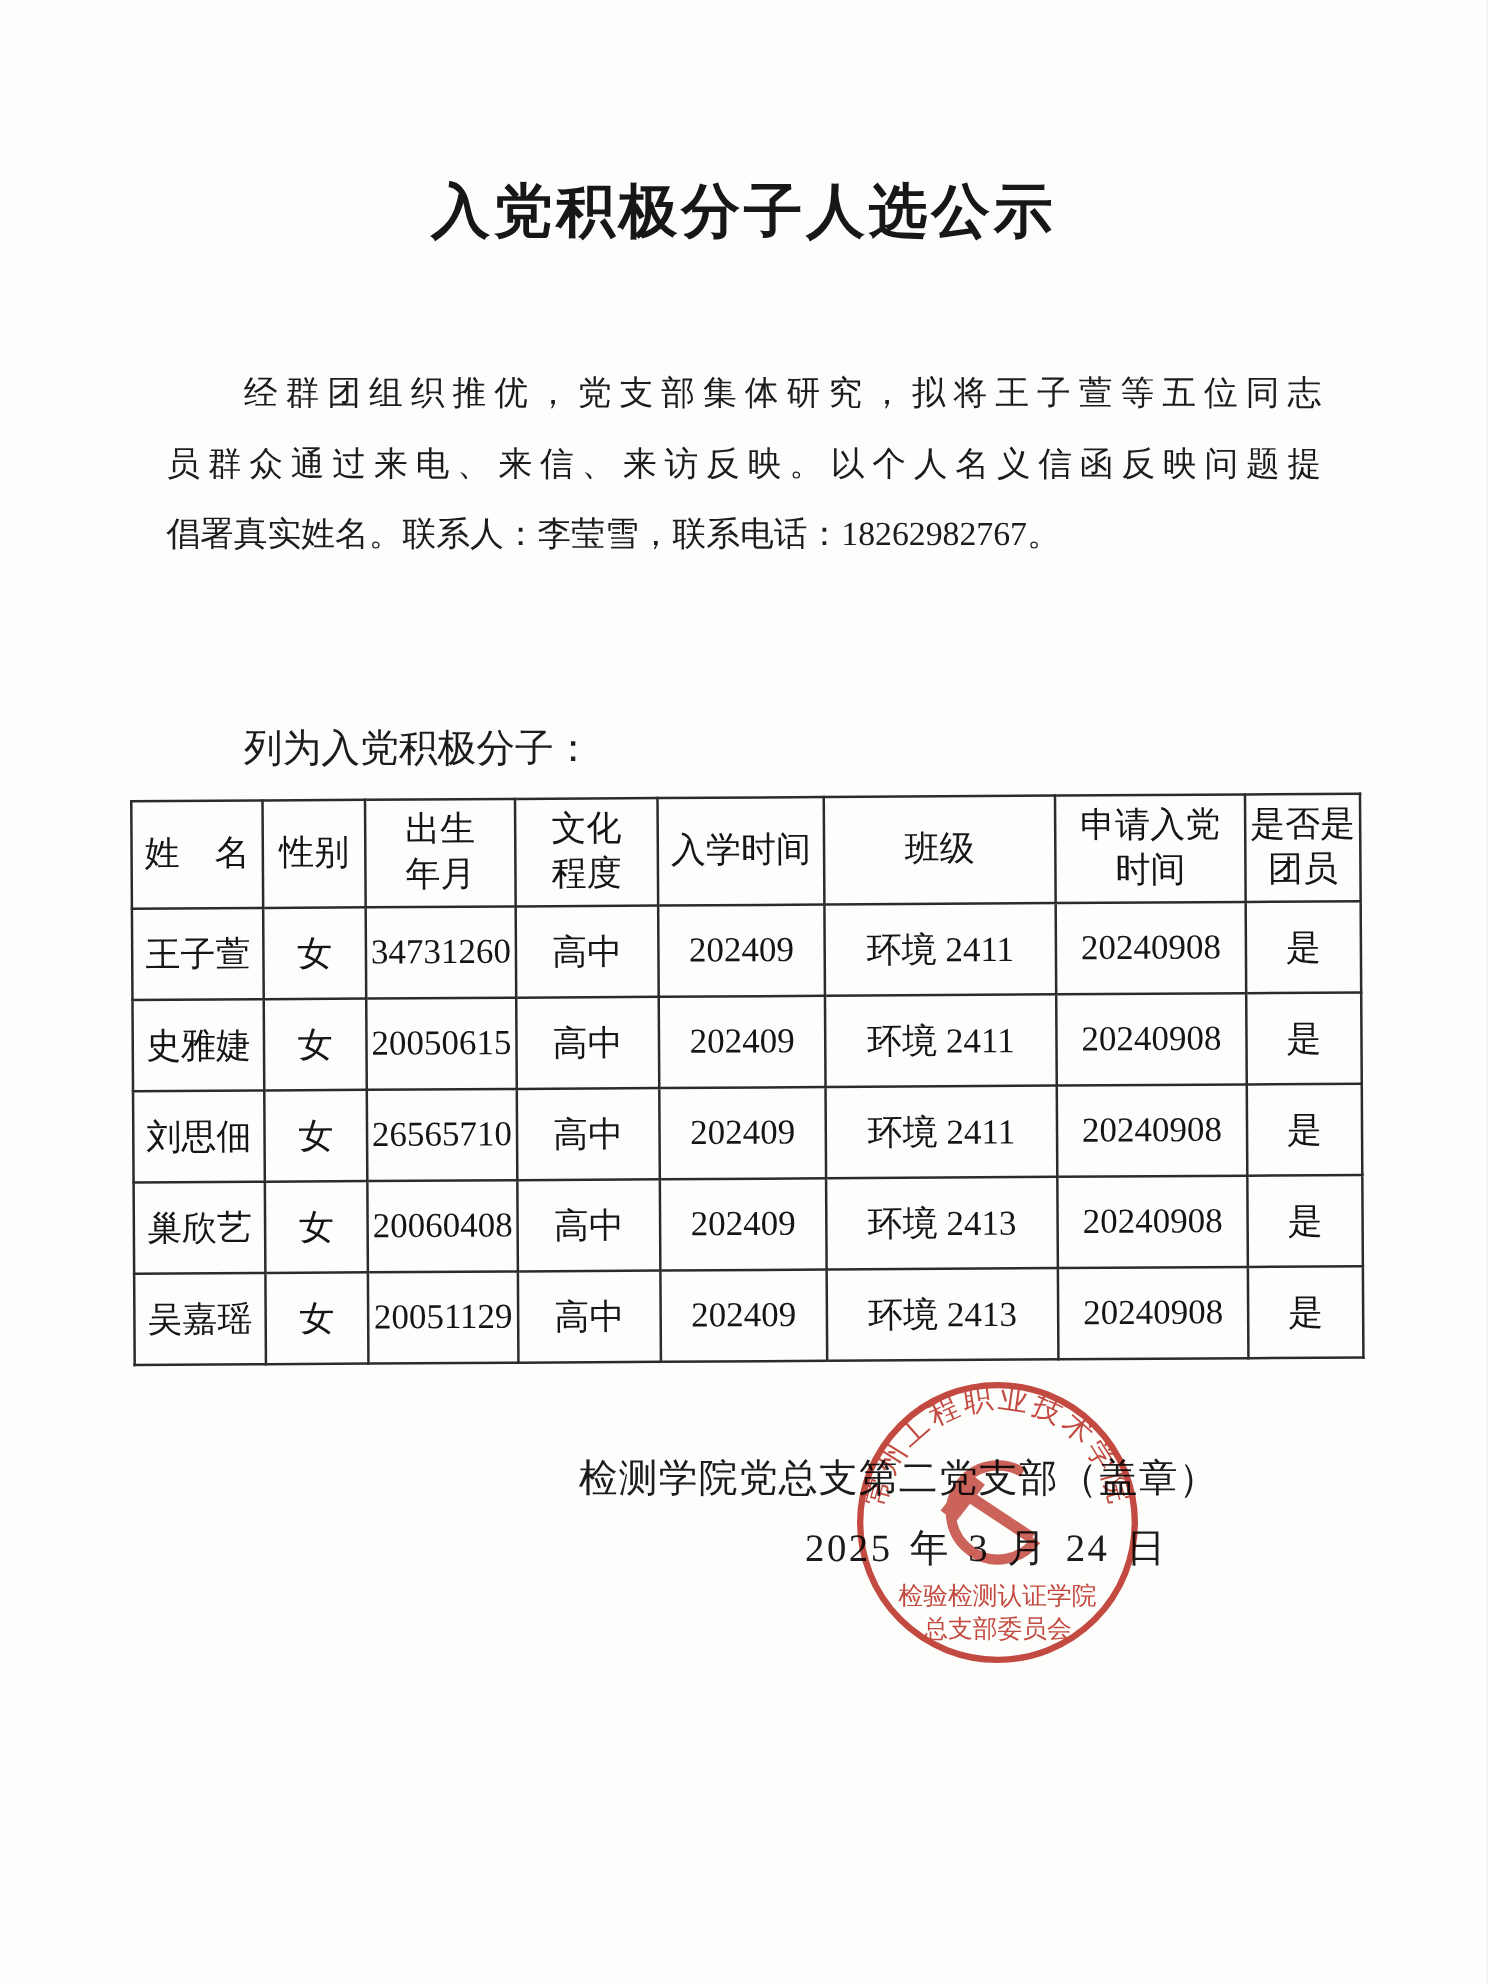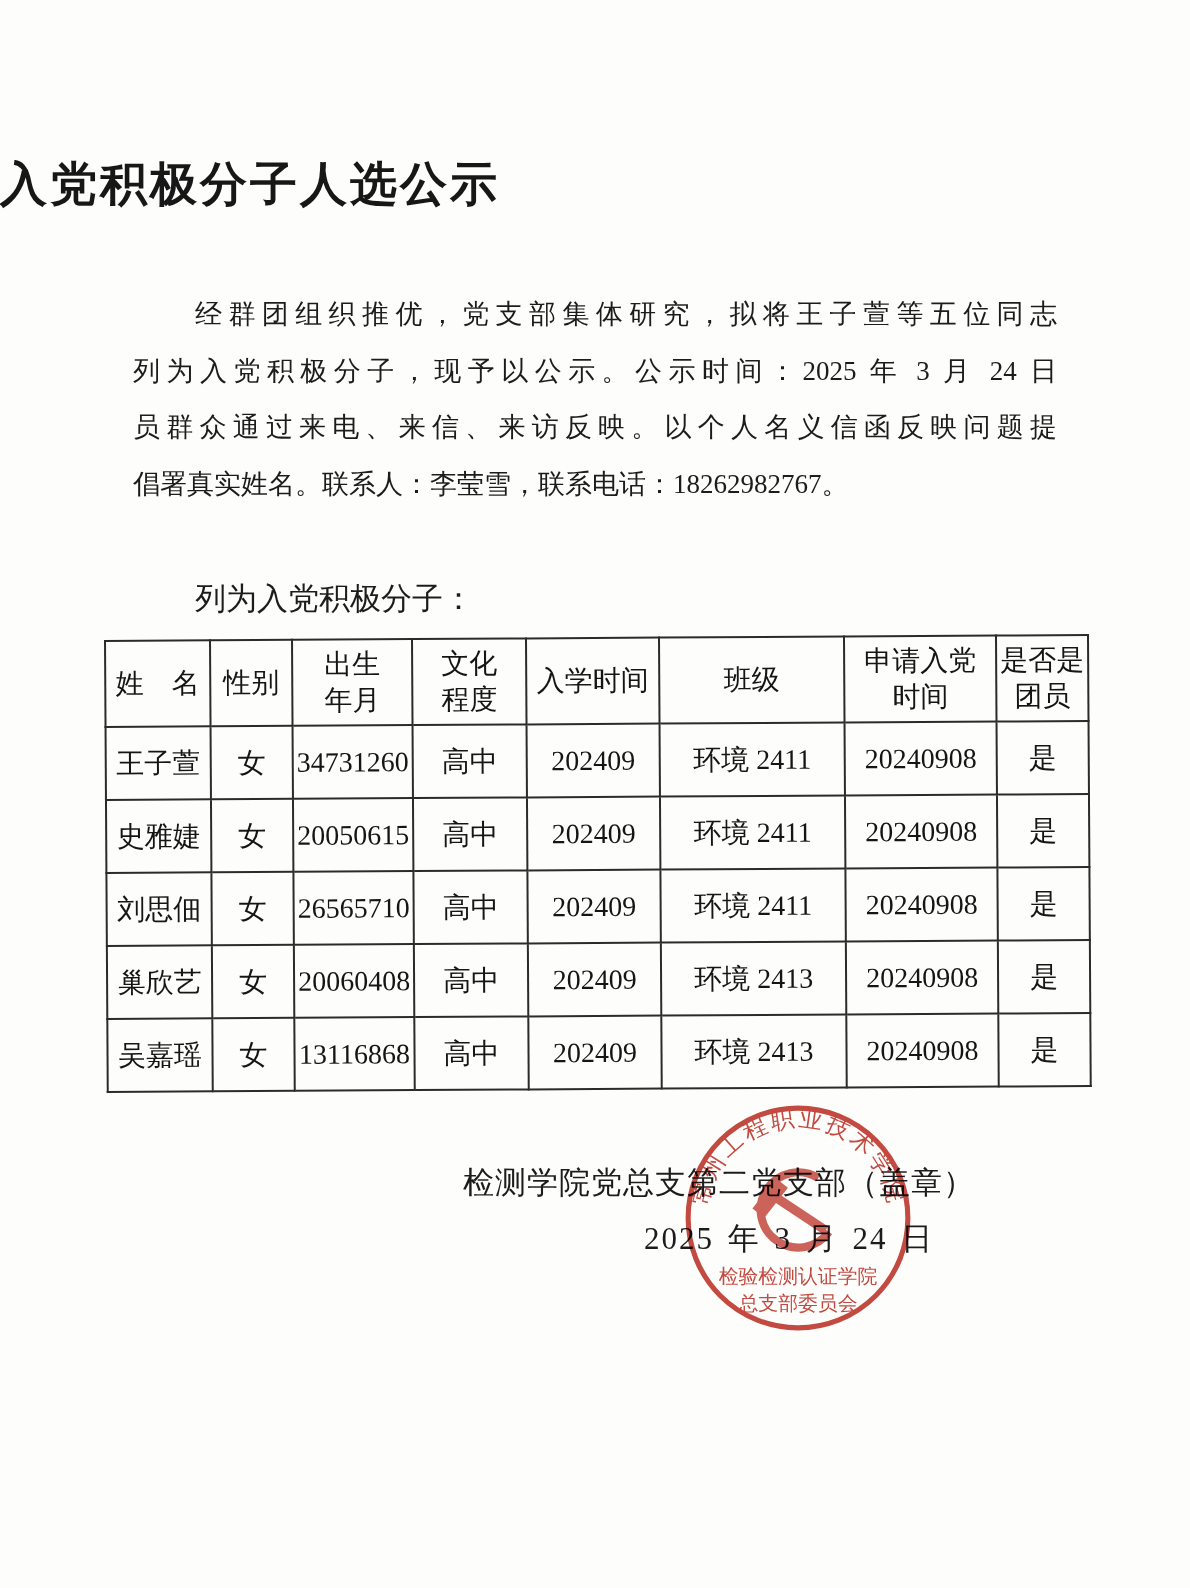--- a/index.html
+++ b/index.html
@@ -3,22 +3,22 @@
 <meta charset="utf-8">
 <style>
   html,body { margin:0; padding:0; background:#e8e8e8; }
   .page {
     position:relative; width:1190px; height:1588px; margin:0 auto;
     background:#fdfdfc; overflow:hidden; color:#1c1c1c;
     font-family:"Liberation Serif","DejaVu Serif",serif;
   }
   .doc-title {
     position:absolute; top:138px; left:0; width:100%;
-    text-align:left; font-family:"Liberation Sans","DejaVu Sans",sans-serif;
-    font-weight:700; font-size:47px; letter-spacing:3px; color:#171717;margin-top:15px;
+    text-align:center; font-family:"Liberation Sans","DejaVu Sans",sans-serif;
+    font-weight:700; font-size:47px; letter-spacing:3px; color:#171717;
   }
   .body-block { position:absolute; top:286px; left:133px; width:924px; }
   .line {
     font-size:27px; height:56.6px; line-height:56.6px; width:100%;
     box-sizing:border-box; white-space:nowrap;
   }
   .line.just { text-align:justify; text-align-last:justify; white-space:normal; overflow:hidden; }
   .line.indent { padding-left:62px; }
   .section-label {
     position:absolute; top:570px; left:133px; font-size:31px; line-height:57px;
@@ -46,21 +46,20 @@
 </style>
 </head>
 <body>
 
 <div class="page">
 
   <div class="doc-title">入党积极分子人选公示</div>
 
   <div class="body-block">
     <div class="line just indent">经群团组织推优，党支部集体研究，拟将王子萱等五位同志</div>
-    <div class="line just">列为入党积极分子，现予以公示。公示时间：2025 年 3 月 24 日</div>
     <div class="line just">员群众通过来电、来信、来访反映。以个人名义信函反映问题提</div>
     <div class="line">倡署真实姓名。联系人：李莹雪，联系电话：18262982767。</div>
   </div>
 
   <div class="section-label">列为入党积极分子：</div>
 
   <table class="roster">
     <colgroup>
       <col style="width:105px">
         <col style="width:82px">
@@ -124,21 +123,21 @@
         <td>20060408</td>
         <td>高中</td>
         <td>202409</td>
         <td>环境 2413</td>
         <td>20240908</td>
         <td>是</td>
       </tr>
       <tr>
         <td>吴嘉瑶</td>
         <td>女</td>
-        <td>13116868</td>
+        <td>20051129</td>
         <td>高中</td>
         <td>202409</td>
         <td>环境 2413</td>
         <td>20240908</td>
         <td>是</td>
       </tr>
     </tbody>
   </table>
 
   <div class="sig-org">检测学院党总支第二党支部（盖章）</div>

